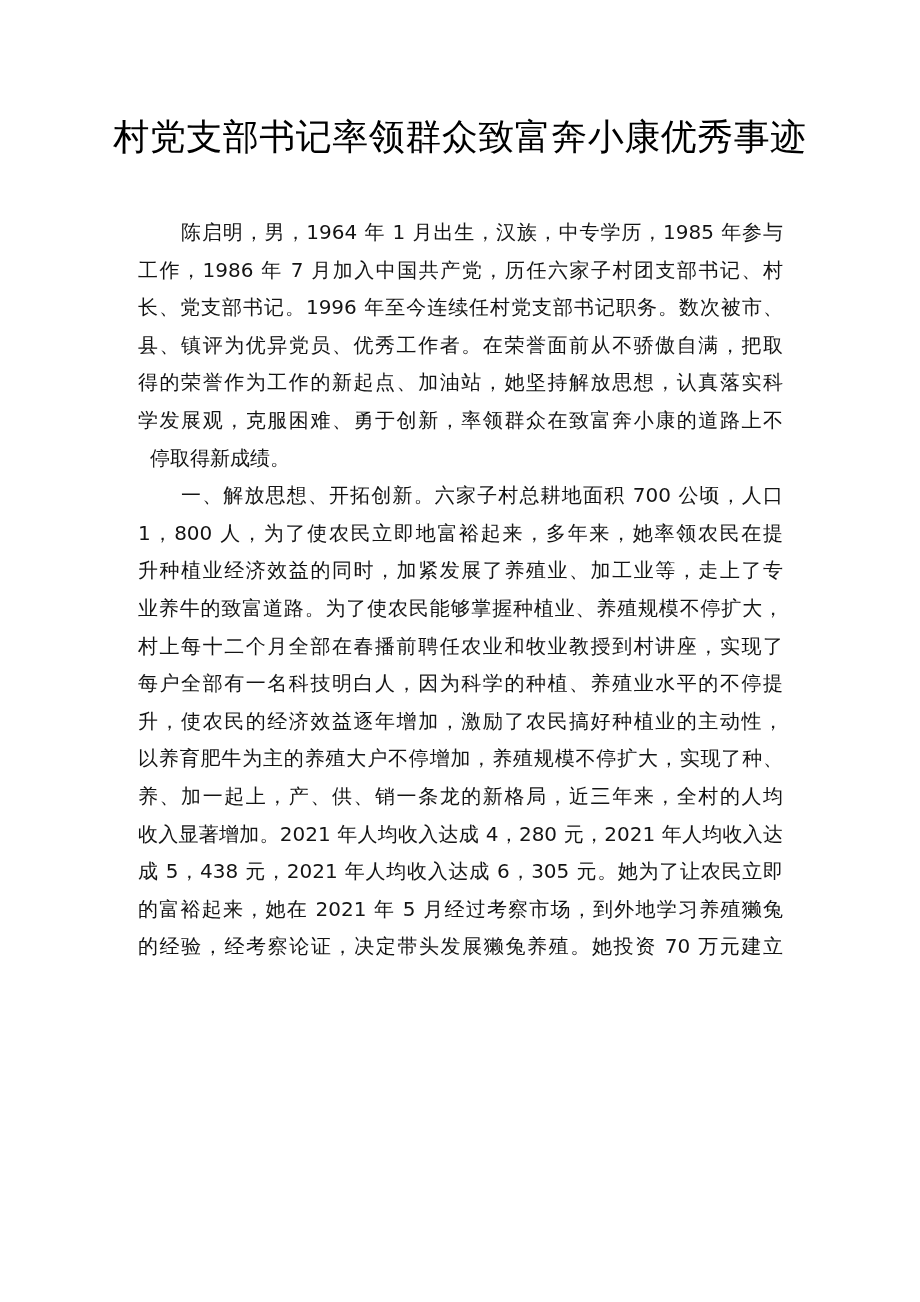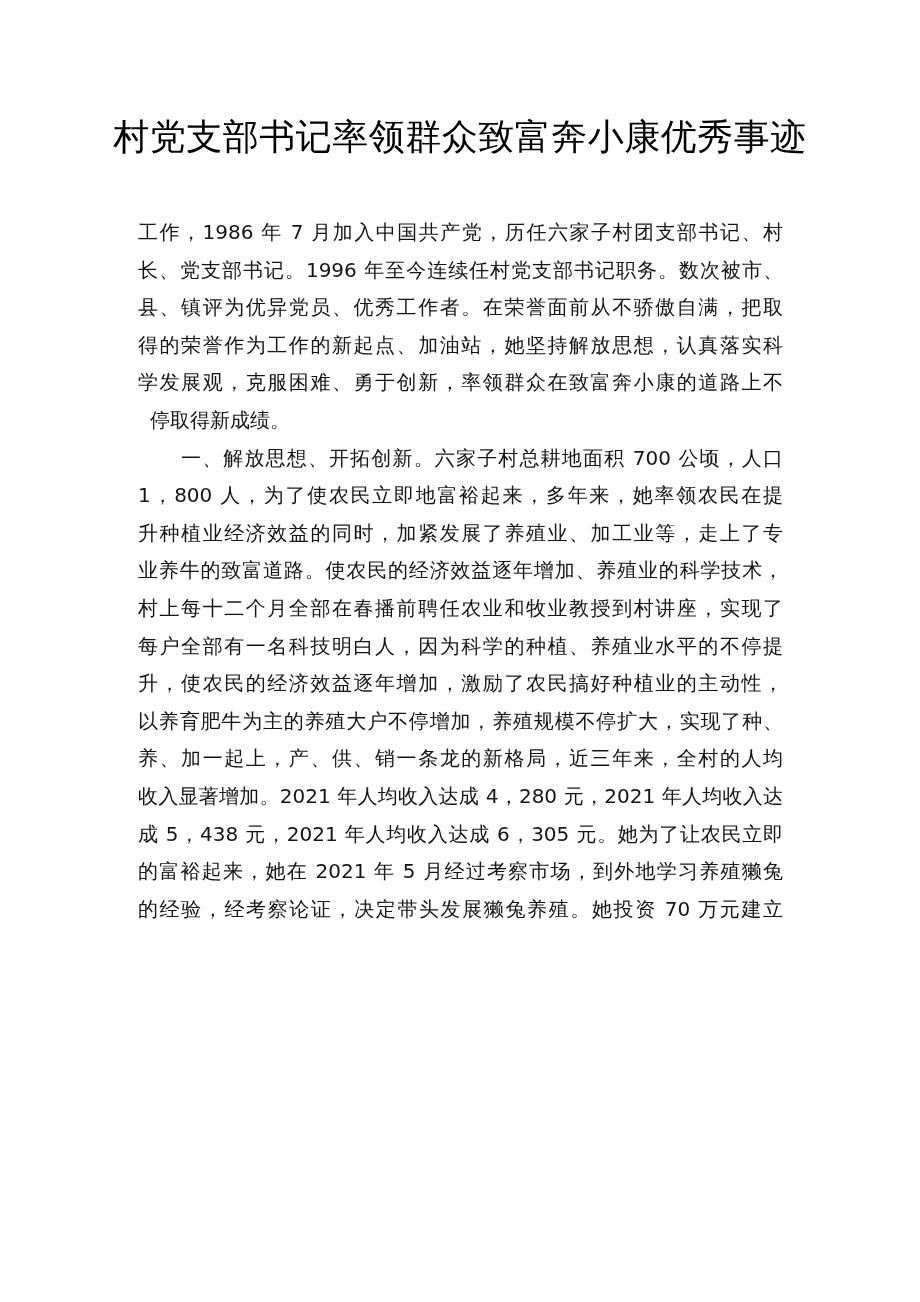--- a/index.html
+++ b/index.html
@@ -61,31 +61,32 @@
     }
   </style>
 </head>
 <body>
 
 <div class="page">
   <h1 class="title">村党支部书记率领群众致富奔小康优秀事迹</h1>
 
   <div class="body-text">
 
+    <span class="line indent">陈启明，男，1964 年 1 月出生，汉族，中专学历，1985 年参与</span>
     <span class="line">工作，1986 年 7 月加入中国共产党，历任六家子村团支部书记、村</span>
     <span class="line">长、党支部书记。1996 年至今连续任村党支部书记职务。数次被市、</span>
     <span class="line">县、镇评为优异党员、优秀工作者。在荣誉面前从不骄傲自满，把取</span>
     <span class="line">得的荣誉作为工作的新起点、加油站，她坚持解放思想，认真落实科</span>
     <span class="line">学发展观，克服困难、勇于创新，率领群众在致富奔小康的道路上不</span>
     <span class="line last">停取得新成绩。</span>
 
     <span class="line indent">一、解放思想、开拓创新。六家子村总耕地面积 700 公顷，人口</span>
     <span class="line">1，800 人，为了使农民立即地富裕起来，多年来，她率领农民在提</span>
     <span class="line">升种植业经济效益的同时，加紧发展了养殖业、加工业等，走上了专</span>
-    <span class="line">业养牛的致富道路。使农民的经济效益逐年增加、养殖业的科学技术，</span>
+    <span class="line">业养牛的致富道路。为了使农民能够掌握种植业、养殖规模不停扩大，</span>
     <span class="line">村上每十二个月全部在春播前聘任农业和牧业教授到村讲座，实现了</span>
     <span class="line">每户全部有一名科技明白人，因为科学的种植、养殖业水平的不停提</span>
     <span class="line">升，使农民的经济效益逐年增加，激励了农民搞好种植业的主动性，</span>
     <span class="line">以养育肥牛为主的养殖大户不停增加，养殖规模不停扩大，实现了种、</span>
     <span class="line">养、加一起上，产、供、销一条龙的新格局，近三年来，全村的人均</span>
     <span class="line">收入显著增加。2021 年人均收入达成 4，280 元，2021 年人均收入达</span>
     <span class="line">成 5，438 元，2021 年人均收入达成 6，305 元。她为了让农民立即</span>
     <span class="line">的富裕起来，她在 2021 年 5 月经过考察市场，到外地学习养殖獭兔</span>
     <span class="line">的经验，经考察论证，决定带头发展獭兔养殖。她投资 70 万元建立</span>
   </div>

